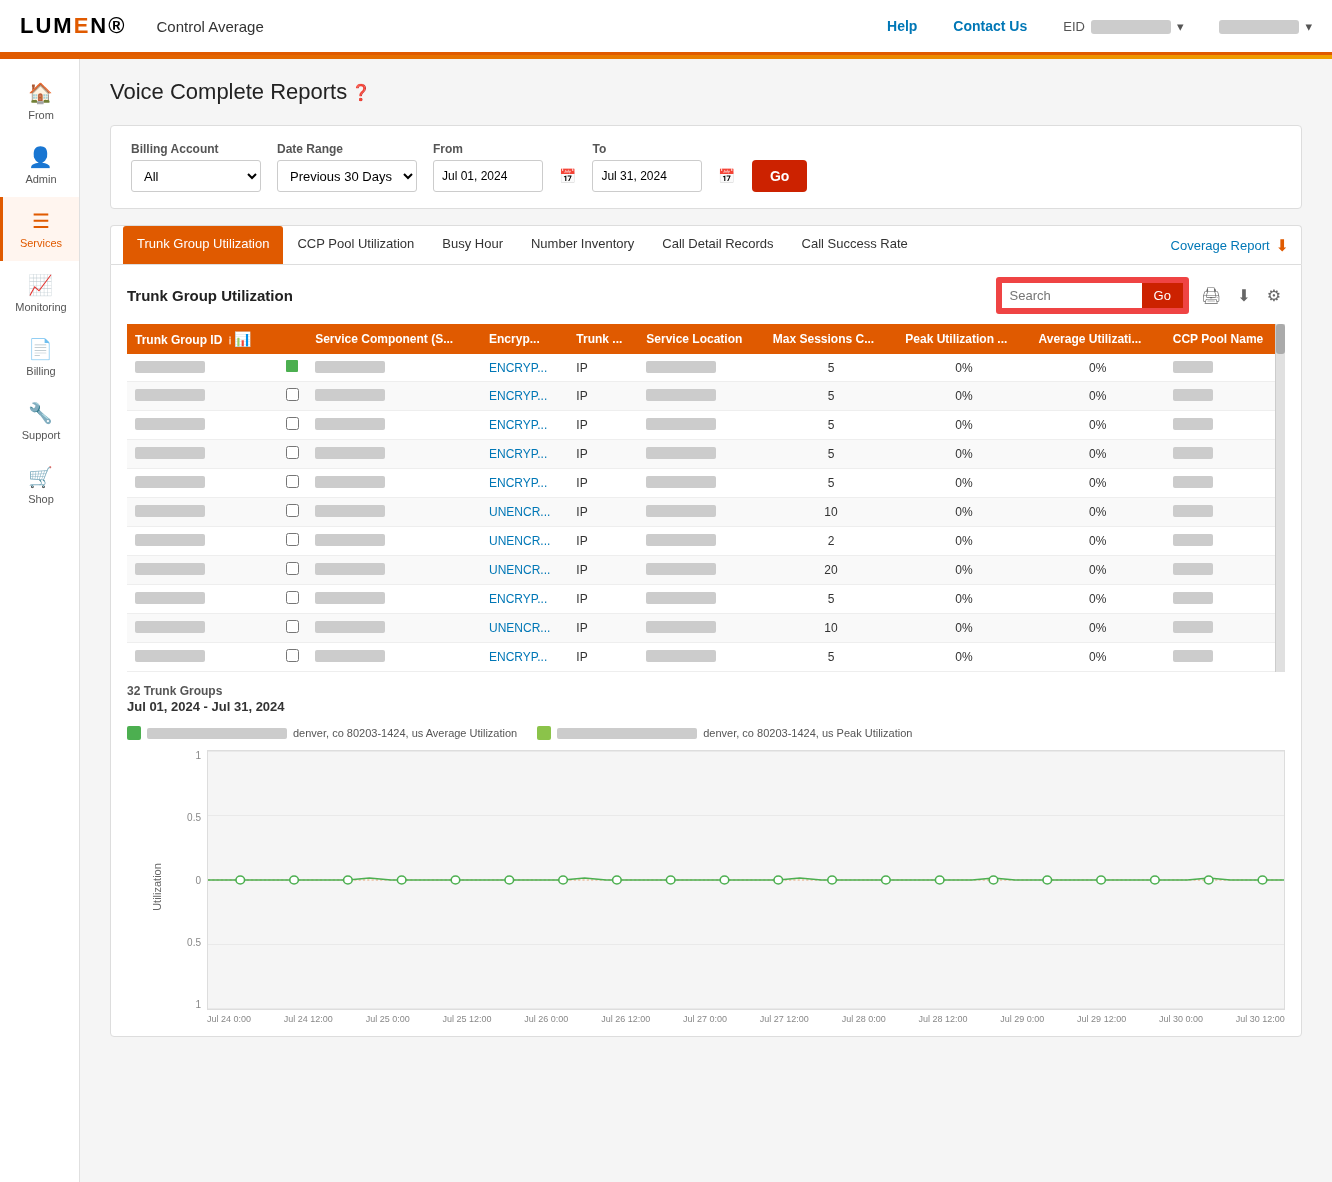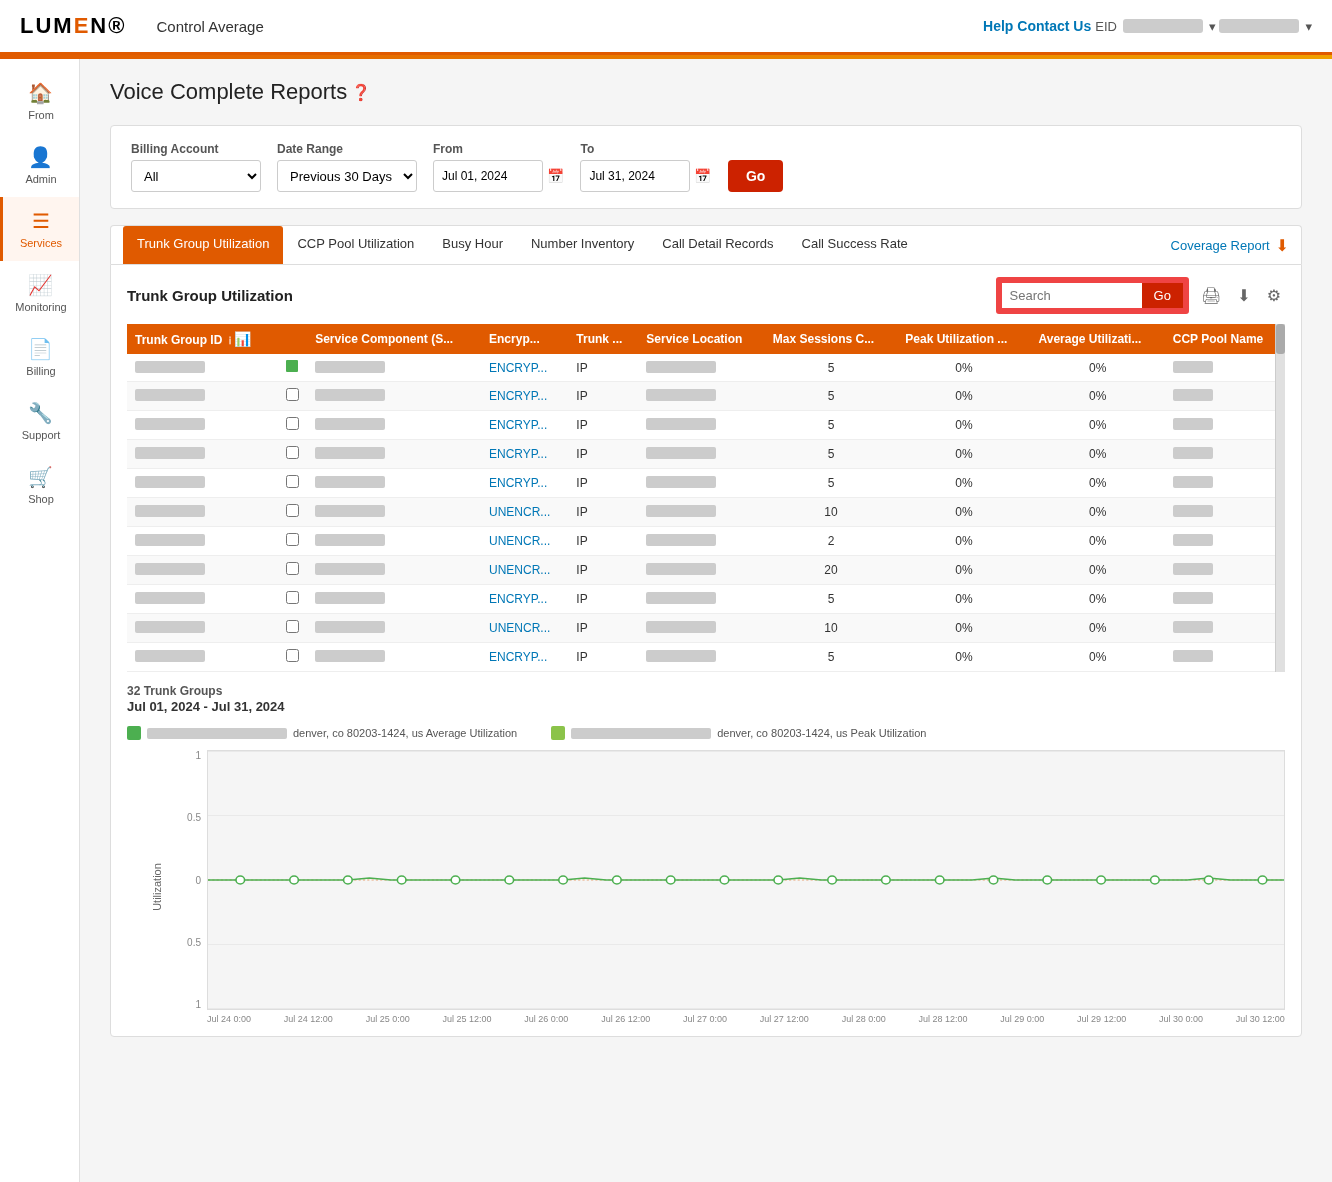--- a/index.html
+++ b/index.html
@@ -7,21 +7,21 @@
 
     
     .top-nav {
       display: flex; align-items: center; background: #fff;
       border-bottom: 3px solid #e05a00;
       padding: 0 20px; height: 55px; position: relative;
     }
     .top-nav .logo { font-size: 22px; font-weight: bold; color: #000; letter-spacing: 2px; margin-right: 30px; }
     .top-nav .logo span { color: #e05a00; }
     .top-nav .app-title { font-size: 15px; color: #333; font-weight: normal; margin-right: auto; }
-    .top-nav-right { display: flex; align-items: center; gap: 4px; }
+    .top-nav-right { display: flex; align-items: flex-end; gap: 36px; }
     .top-nav-right a { color: #0077b6; text-decoration: none; font-size: 14px; font-weight: bold; }
     .top-nav-right .eid-section { display: flex; align-items: center; gap: 6px; font-size: 13px; color: #555; }
     .top-nav-right .eid-section .blur-text { background: #ccc; border-radius: 3px; color: transparent; display: inline-block; width: 80px; height: 14px; }
     .top-nav-right .dropdown-arrow { color: #555; }
     .orange-bar { height: 4px; background: linear-gradient(to right, #e05a00, #f0a000); }
 
     
     .layout { display: flex; min-height: calc(100vh - 59px); }
 
     
@@ -53,21 +53,21 @@
       padding: 16px 20px; margin-bottom: 16px;
       display: flex; align-items: flex-end; gap: 16px; flex-wrap: wrap;
     }
     .filter-group { display: flex; flex-direction: column; gap: 4px; }
     .filter-label { font-size: 12px; color: #555; font-weight: bold; }
     .filter-select, .filter-input {
       border: 1px solid #ccc; border-radius: 3px; padding: 5px 8px;
       font-size: 13px; background: #fff; height: 32px;
     }
     .filter-select { min-width: 130px; }
-    .date-input-wrapper { display: flex; align-items: center; gap: 4px; }
+    .date-input-wrapper { display: flex; align-items: center; gap: 16px; }
     .date-input-wrapper input { width: 110px; border: 1px solid #ccc; border-radius: 3px; padding: 5px 8px; font-size: 12px; height: 32px; }
     .cal-icon { color: #888; font-size: 14px; cursor: pointer; }
     .go-btn {
       background: #cc2200; color: #fff; border: none; border-radius: 4px;
       padding: 6px 18px; font-size: 14px; font-weight: bold; cursor: pointer; height: 32px;
     }
 
     
     .report-tabs-bar {
       background: #fff; border: 1px solid #ddd; border-radius: 4px 4px 0 0;
@@ -114,21 +114,21 @@
     .data-table tr:nth-child(even) td { background: #f9f9f9; }
     .link-text { color: #0077b6; }
     .checkbox-cell { width: 24px; text-align: center; }
     .green-sq { width: 12px; height: 12px; background: #4caf50; display: inline-block; border-radius: 1px; }
     .bar-icon { font-size: 14px; color: #e05a00; cursor: pointer; }
 
     
     .summary-text { margin-top: 12px; font-size: 12px; color: #555; font-weight: bold; }
     .date-range-text { font-size: 13px; font-weight: bold; color: #333; margin-top: 1px; margin-bottom: 12px; }
 
-    .chart-legend { display: flex; gap: 34px; margin-bottom: 8px; flex-wrap: wrap; }
+    .chart-legend { display: flex; gap: 20px; margin-bottom: 8px; flex-wrap: wrap; }
     .legend-item { display: flex; align-items: center; gap: 6px; font-size: 11px; color: #555; }
     .legend-color { width: 14px; height: 14px; border-radius: 2px; }
     .legend-blur { width: 140px; height: 11px; background: #ccc; border-radius: 2px; }
     .gmt-label { text-align: center; font-size: 10px; color: #0077b6; margin-top: 4px; }
 
     .scrollbar-indicator {
       position: absolute; right: 0; top: 0; bottom: 0; width: 10px;
       background: #e0e0e0; border-left: 1px solid #ccc;
     }
     .scrollbar-thumb {

